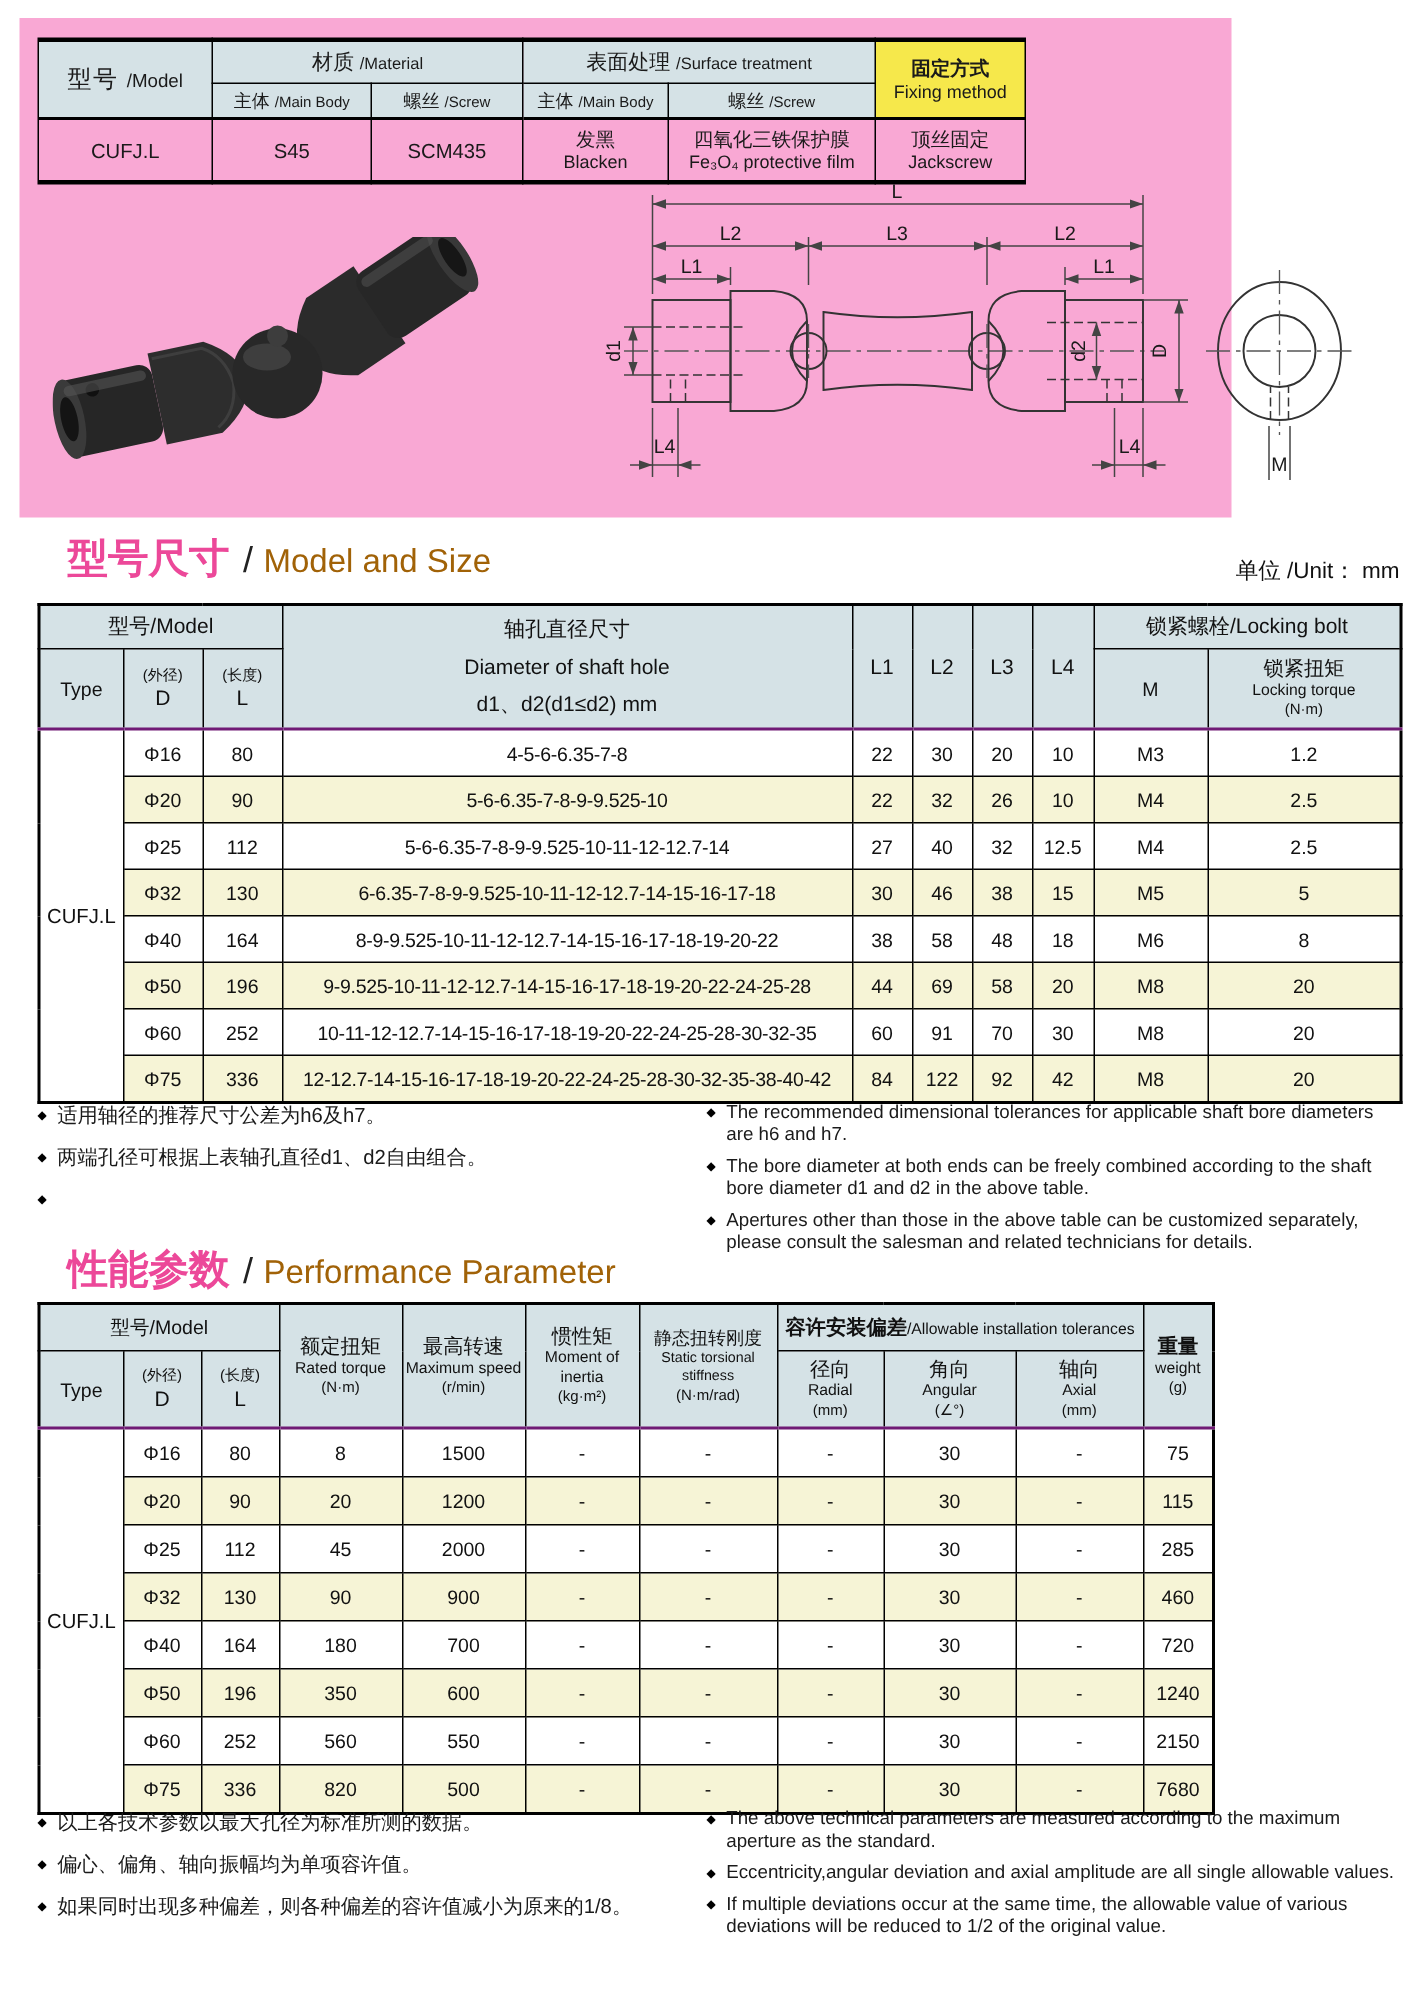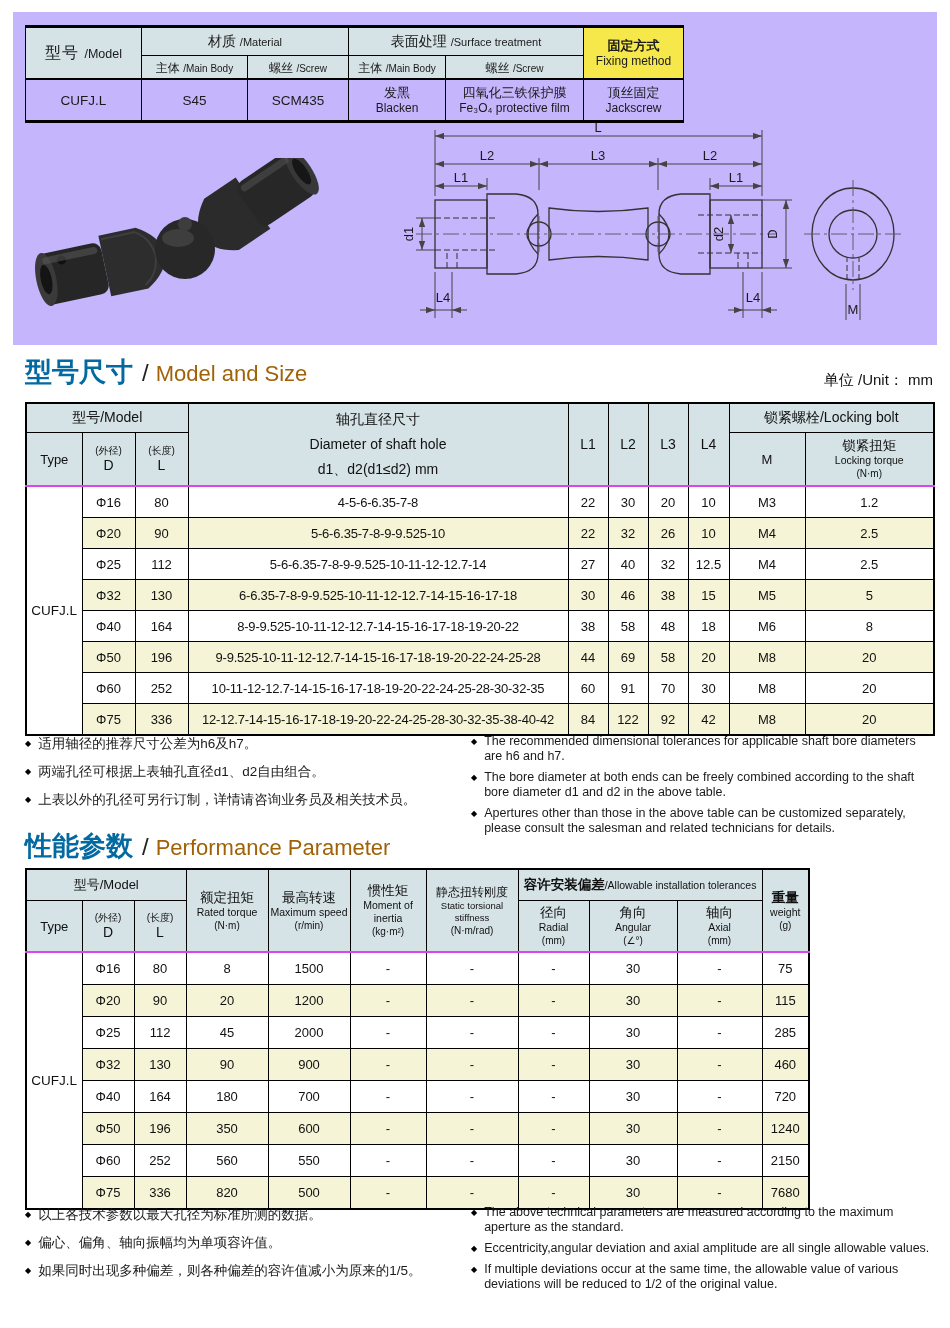--- a/index.html
+++ b/index.html
@@ -2,21 +2,21 @@
 <html><head>
 <meta charset="utf-8">
 <style>
   html,body { margin:0; padding:0; }
   body {
     width:950px; height:1328px; position:relative; background:#ffffff;
     font-family:"Liberation Sans","DejaVu Sans",sans-serif; color:#1a1a1a;
     -webkit-font-smoothing:antialiased;
   }
   
-  .band { position:absolute; left:13px; top:12px; width:924px; height:333px; background:#c4b5fd; }
+  .band { position:absolute; left:13px; top:12px; width:808px; height:333px; background:#f9a8d4; }
 
   
   table.tt { position:absolute; left:12px; top:13px; width:658px; border-collapse:collapse; table-layout:fixed;
              border-top:3px solid #000; border-bottom:3px solid #000; }
   table.tt td { border:1px solid #000; text-align:center; vertical-align:middle; padding:0 2px; background:#d5e2e6; }
   table.tt tr.h1 td { height:27px; }
   table.tt tr.h2 td { height:22px; }
   table.tt tr.tdata td { height:40px; background:transparent; border-top:2px solid #000; }
   .tt .zh-lg { font-size:16px; letter-spacing:1px; }
   .tt .en-md { font-size:12.5px; }
@@ -24,32 +24,32 @@
   .tt .en-sm { font-size:11px; }
   .tt .zh-sm { font-size:12px; }
   .tt .en-xs { font-size:10px; }
   .tt td.yellow { background:#f6e84b;text-align:center; }
   .tt .cell-line1 { font-size:13px; line-height:16px; }
   .tt .cell-line2 { font-size:12px; line-height:15px; }
   .tt .dval { font-size:13.5px; }
 
   
   .sec-head { position:absolute; left:25px; width:908px; display:flex; align-items:baseline; }
-  .sec-zh  { font-size:27px; font-weight:600; color:#0369a1; }
+  .sec-zh  { font-size:27px; font-weight:600; color:#ec4899;margin-left:20px; }
   .sec-sep { font-size:24px; color:#222; margin:0 7px 0 9px; font-weight:400; }
   .sec-en  { font-size:22px; color:#a16207; }
   .sec-unit{ margin-left:auto; font-size:15px; color:#111; align-self:flex-end; }
 
   
   table.dt { position:absolute; left:25px; border-collapse:collapse; table-layout:fixed; border:2px solid #000; }
   table.dt td { border:1px solid #000; text-align:center; vertical-align:middle; padding:0; font-size:13px; color:#111; }
   table.dt td.hd { background:#d5e2e6; }
   table.dt tr.alt td { background:#f6f4d6; }
   table.dt td.typec { background:#fff; font-size:13.5px; }
-  table.dt tr.fd td { border-top:2px solid #d946ef; }
+  table.dt tr.fd td { border-top:2px solid #701a75; }
   .dt1 tr.h1 td { height:28px; font-size:14px; }
   .dt1 tr.h2 td { height:52px; }
   .dt1 tr.dr td { height:30px; }
   .dt2 tr.h1 td { height:30px; }
   .dt2 tr.h2 td { height:50px; }
   .dt2 tr.dr td { height:31px; }
   .hz { font-size:13.5px; line-height:16px; }
   .he { font-size:10.5px; line-height:13px; }
   .hu { font-size:10px;  line-height:13px; }
   .hnote { font-size:10px; line-height:12px; }
@@ -394,21 +394,20 @@
     <li>
         <span class="blt">◆</span>
         <span>适用轴径的推荐尺寸公差为h6及h7。</span>
       </li>
     <li>
         <span class="blt">◆</span>
         <span>两端孔径可根据上表轴孔直径d1、d2自由组合。</span>
       </li>
     <li>
         <span class="blt">◆</span>
-        <span>上表以外的孔径可另行订制，详情请咨询业务员及相关技术员。</span>
       </li>
   </ul>
   <ul class="nlist nen">
     <li>
         <span class="blt">◆</span>
         <span>The recommended dimensional tolerances for applicable shaft bore diameters are h6 and h7.</span>
       </li>
     <li>
         <span class="blt">◆</span>
         <span>The bore diameter at both ends can be freely combined according to the shaft bore diameter d1 and d2 in the above table.</span>
@@ -601,21 +600,21 @@
     <li>
         <span class="blt">◆</span>
         <span>以上各技术参数以最大孔径为标准所测的数据。</span>
       </li>
     <li>
         <span class="blt">◆</span>
         <span>偏心、偏角、轴向振幅均为单项容许值。</span>
       </li>
     <li>
         <span class="blt">◆</span>
-        <span>如果同时出现多种偏差，则各种偏差的容许值减小为原来的1/5。</span>
+        <span>如果同时出现多种偏差，则各种偏差的容许值减小为原来的1/8。</span>
       </li>
   </ul>
   <ul class="nlist nen">
     <li>
         <span class="blt">◆</span>
         <span>The above technical parameters are measured according to the maximum aperture as the standard.</span>
       </li>
     <li>
         <span class="blt">◆</span>
         <span>Eccentricity,angular deviation and axial amplitude are all single allowable values.</span>

